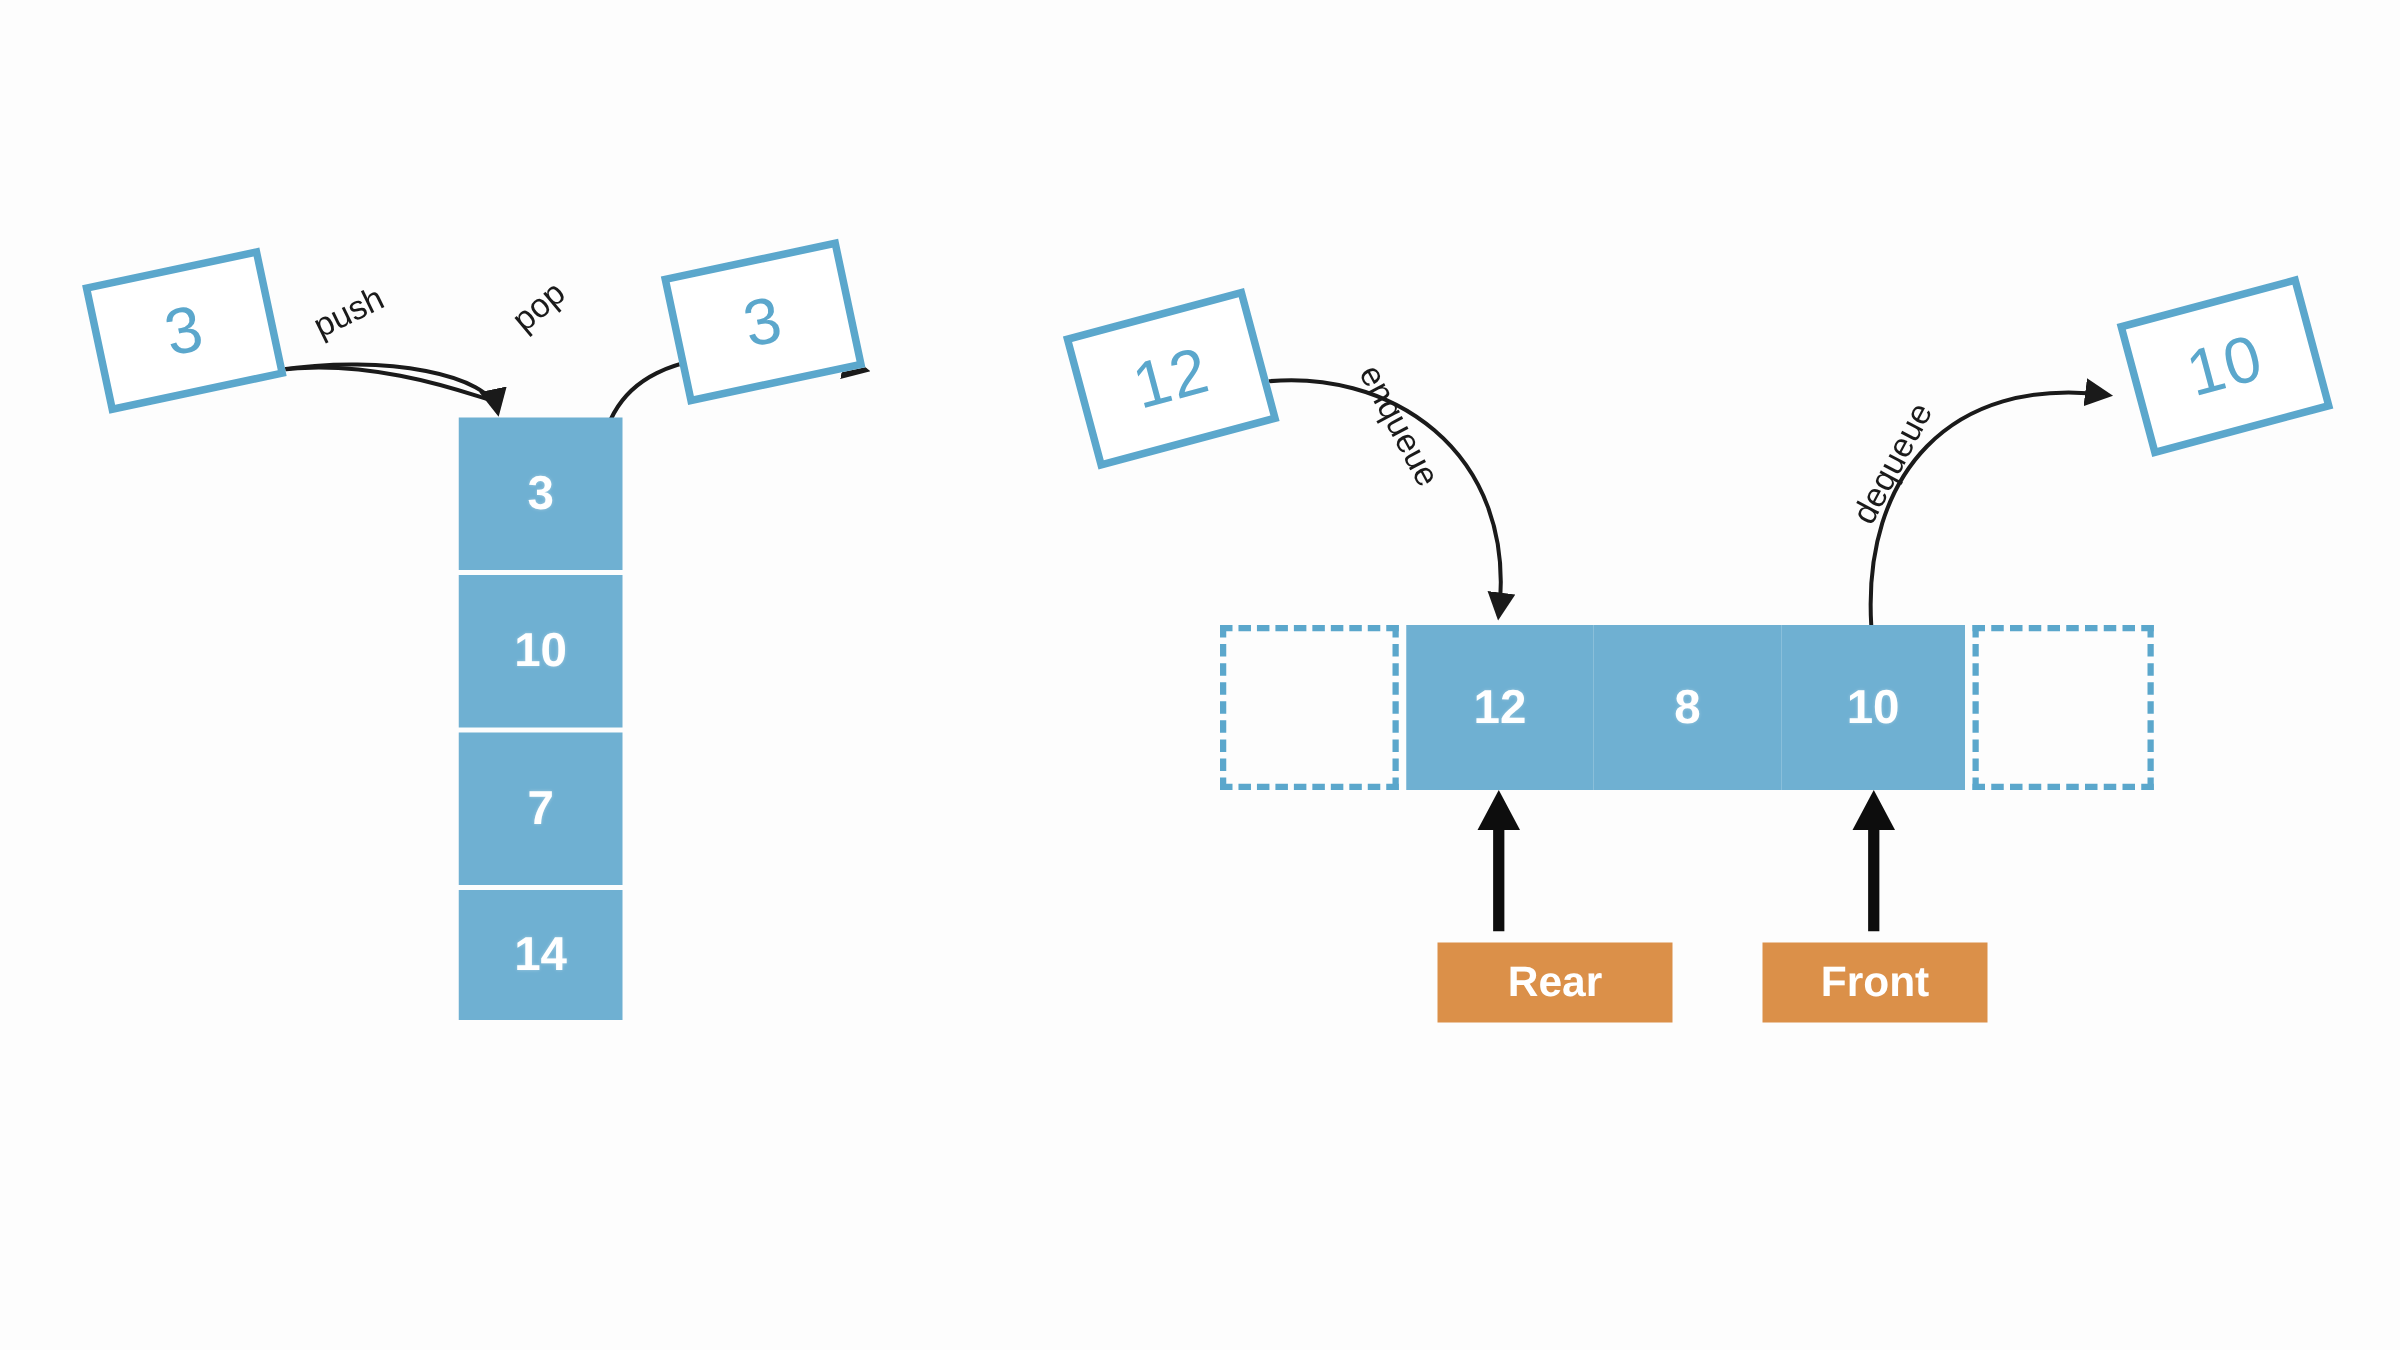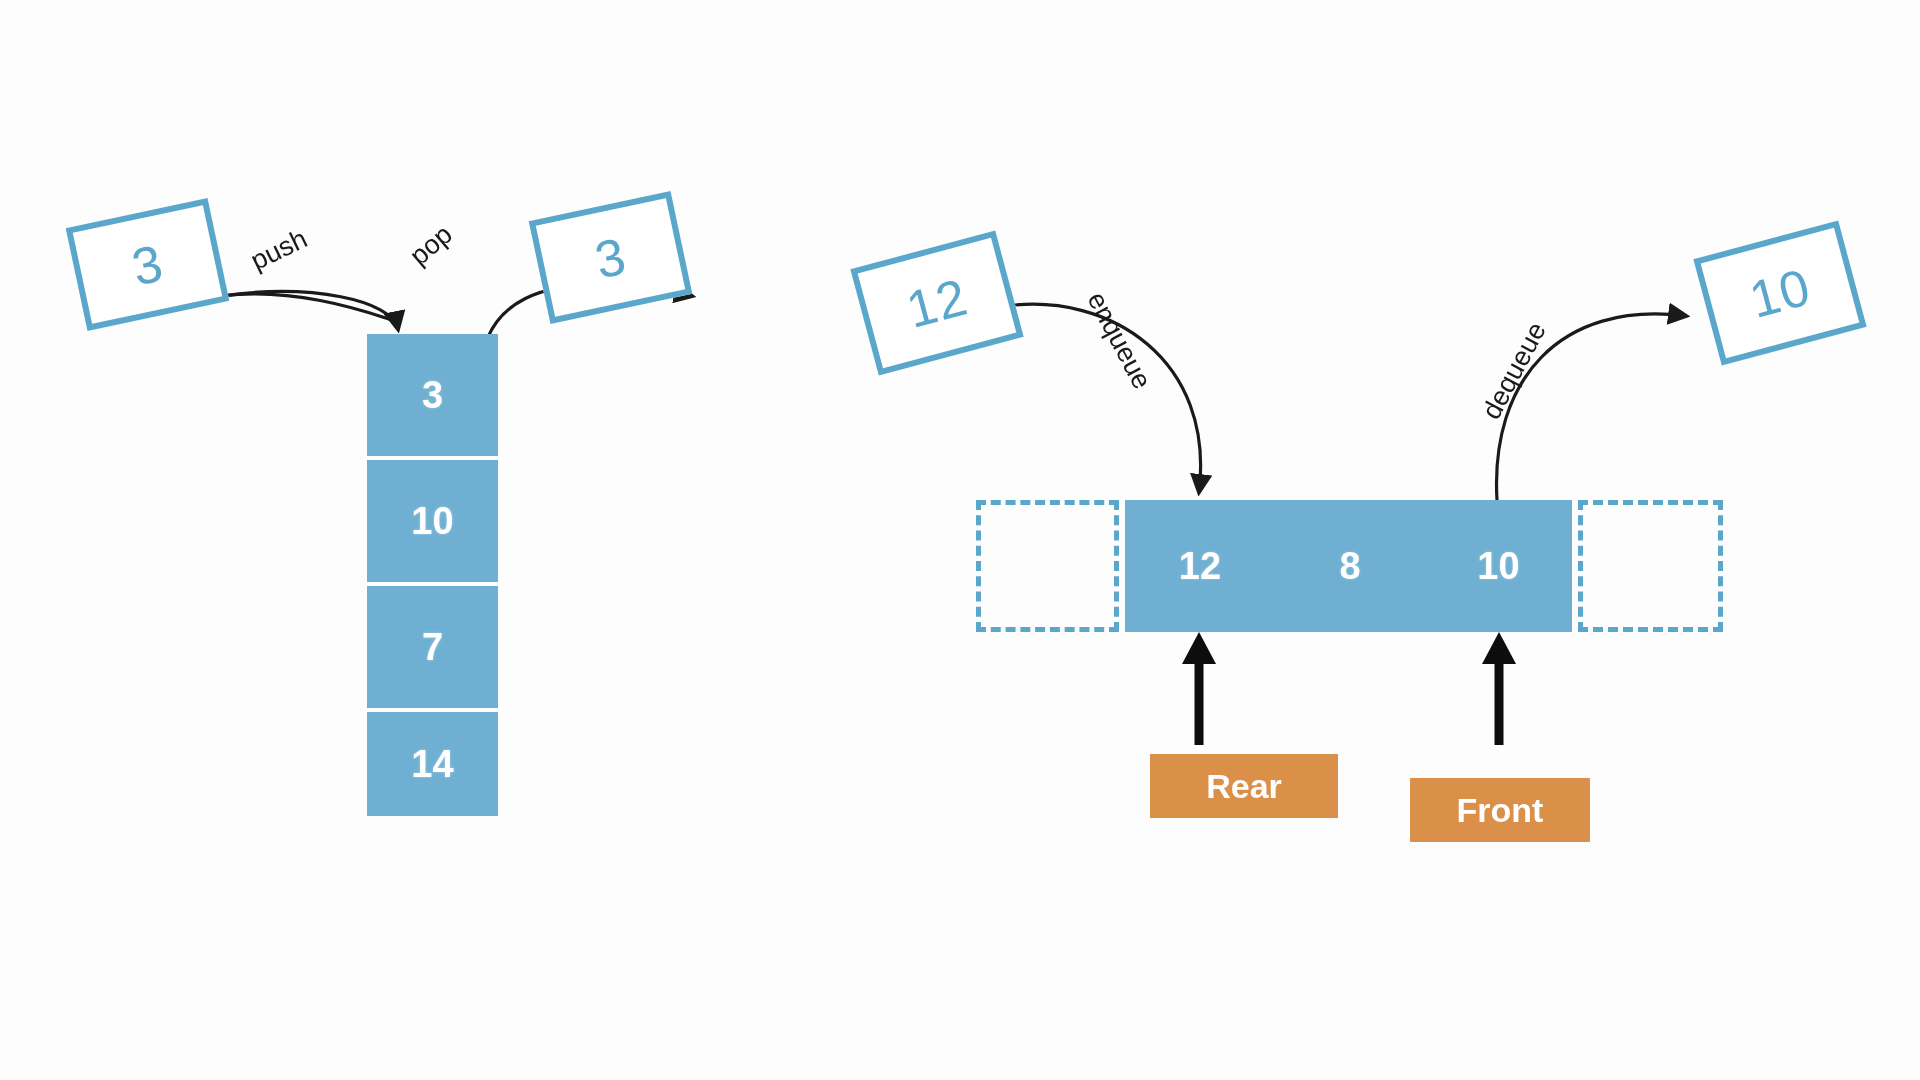--- a/index.html
+++ b/index.html
@@ -169,17 +169,17 @@
       <span class="ctxt">10</span>
     </div>
     <div class="qcell empty" style="left:602px;width:145px;">
       <span class="ctxt"></span>
     </div>
   </div>
 
   <div class="ptrlabel" style="left:1110px;top:754px;width:188px;margin-left:40px;">
     <span class="ptxt">Rear</span>
   </div>
-  <div class="ptrlabel" style="left:1410px;top:778px;width:180px;">
+  <div class="ptrlabel" style="left:1410px;top:754px;width:180px;">
     <span class="ptxt">Front</span>
   </div>
 
 </div>
 
 </body></html>

